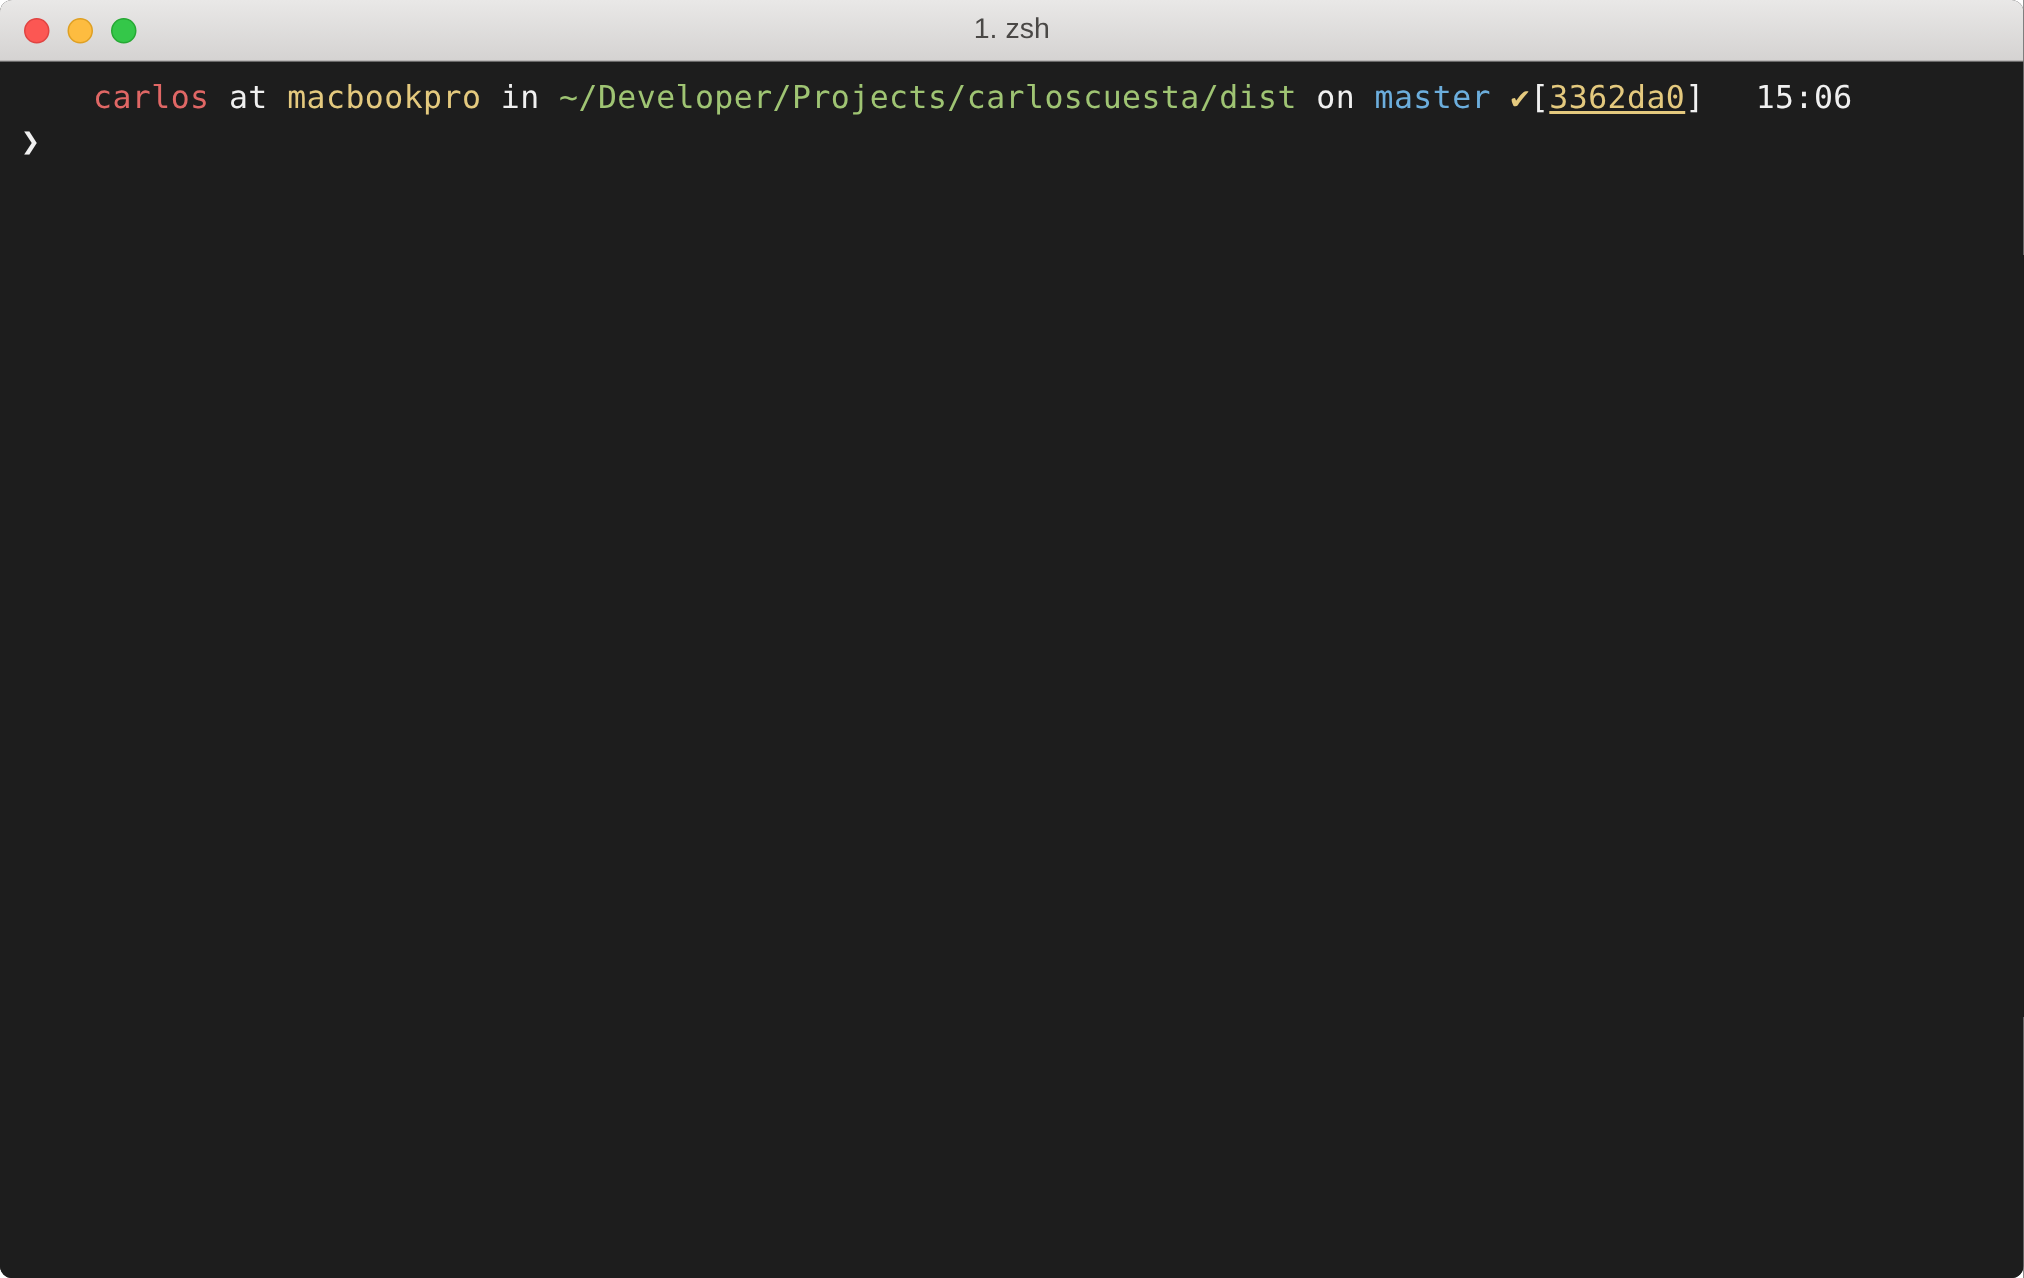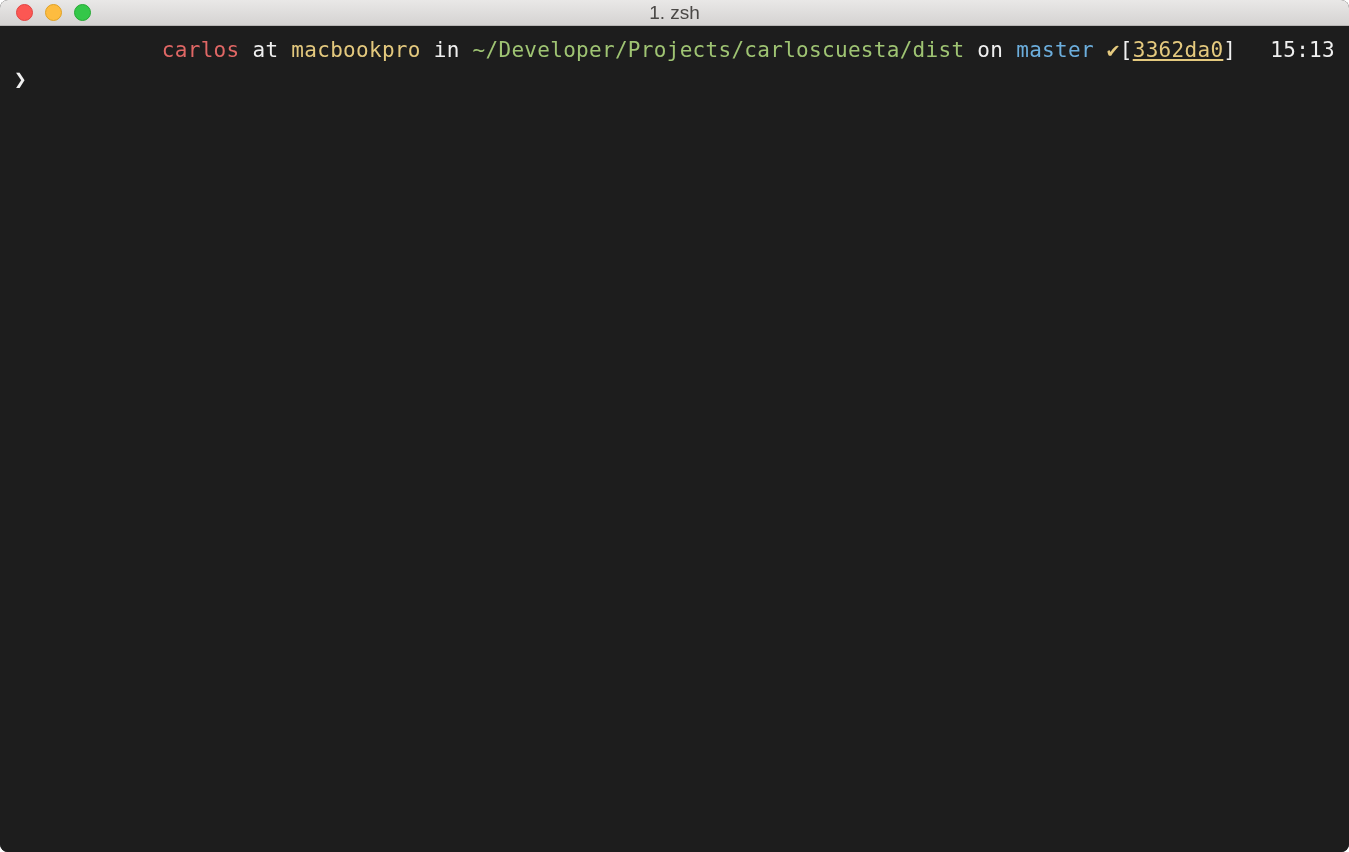--- a/index.html
+++ b/index.html
@@ -17,21 +17,21 @@
     .window {
       width: 1349px;
       height: 852px;
       border-radius: 8px;
       overflow: hidden;
       background: #1d1d1d;
       display: flex;
       flex-direction: column;
     }
     .titlebar {
-      height: 26px;
+      height: 41px;
       background: linear-gradient(to bottom, #e9e8e7 0%, #d5d3d2 100%);
       border-bottom: 1px solid #b8b6b5;
       display: flex;
       align-items: center;
       position: relative;
     }
     .traffic-lights {
       display: flex;
       gap: 12px;
       padding-left: 16px;
@@ -59,22 +59,23 @@
       flex: 1;
       background: #1d1d1d;
       padding: 10px 14px;
       font-size: 21px;
       line-height: 1.4;
       color: #f0f0f0;
       letter-spacing: 0.3px;
     }
     .prompt-line {
       display: flex;
-      justify-content: flex-end;
+      justify-content: flex-start;
       white-space: nowrap;
+      margin-left: 48px;
     }
     .prompt-left {
       display: inline;
     }
     .prompt-right {
       display: inline;
     }
     .c-user { color: #e06765; }
     .c-sep  { color: #f0f0f0; }
     .c-host { color: #e4c97e; }
@@ -125,21 +126,21 @@
         <span class="c-user">carlos</span>
         <span class="c-sep">at</span>
         <span class="c-host">macbookpro</span>
         <span class="c-sep">in</span>
         <span class="c-path">~/Developer/Projects/carloscuesta/dist</span>
         <span class="c-sep">on</span>
         <span class="c-branch">master</span>
         <span class="c-status">✔</span>
       </span>
       <span class="prompt-right">
-        <span class="c-bracket">[</span><span class="c-hash">3362da0</span><span class="c-bracket">]</span><span class="gap"></span><span class="c-time">15:13</span>
+        <span class="c-bracket">[</span><span class="c-hash">3362da0</span><span class="c-bracket">]</span><span class="gap"></span><span class="c-time">15:06</span>
       </span>
     </div>
 
     <div class="input-line">
       <span class="caret">❯</span>
       <input class="cmd-input" type="text" autocomplete="off" spellcheck="false" value="" style="">
     </div>
 
   </div>
 

